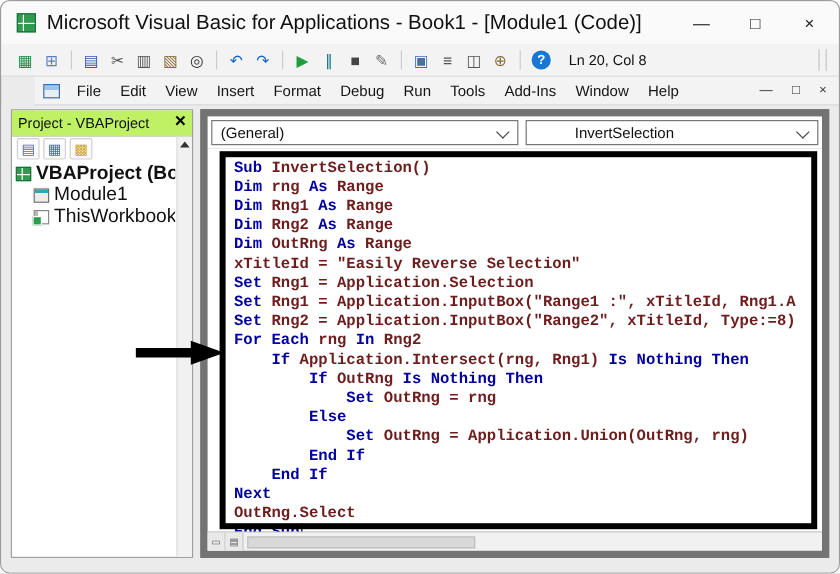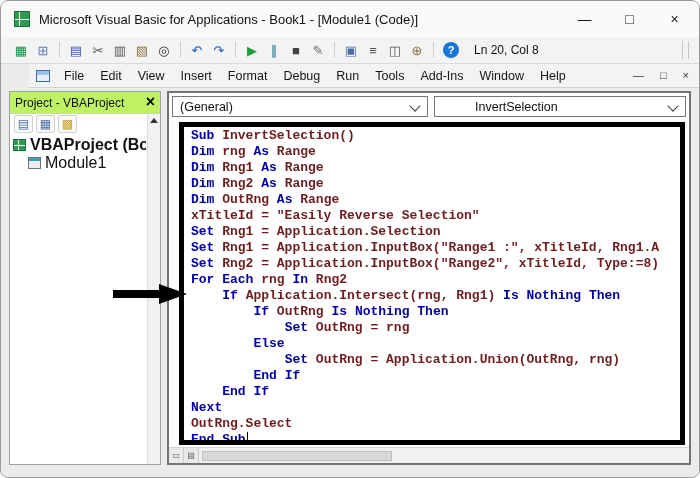--- a/index.html
+++ b/index.html
@@ -5,21 +5,21 @@
   html,body{margin:0;padding:0;width:700px;height:478px;overflow:hidden;background:#fff;
     font-family:"Liberation Sans",sans-serif;-webkit-font-smoothing:antialiased;}
   .window{position:absolute;inset:0;background:#ebebeb;border:1px solid #9b9b9b;
     border-radius:8px;overflow:hidden;box-sizing:border-box;}
   
   .titlebar{position:absolute;left:0;top:0;right:0;height:36px;background:#fafafa;
     display:flex;align-items:center;border-bottom:1px solid #e8e8e8;}
   .app-icon{width:16px;height:16px;margin:0 9px 0 13px;flex:0 0 auto;border:1px solid #1d6f42;
     background:linear-gradient(#fff,#fff) 4px 0/1px 100% no-repeat,
                linear-gradient(#fff,#fff) 0 7px/100% 1px no-repeat,#2e9b4e;box-sizing:border-box;}
-  .title-text{font-size:13px;color:#101010;white-space:nowrap;}
+  .title-text{font-size:17px;color:#101010;white-space:nowrap;}
   .win-controls{position:absolute;right:2px;top:0;height:36px;display:flex;}
   .win-btn{width:45px;height:36px;display:flex;align-items:center;justify-content:center;
     font-size:14px;color:#1a1a1a;}
   
   .toolbar{position:absolute;left:0;top:36px;right:0;height:27px;background:#f3f3f3;
     border-bottom:1px solid #dadada;display:flex;align-items:center;padding-left:10px;box-sizing:border-box;}
   .tb-icons{display:flex;align-items:center;gap:2px;}
   .tb-icon{width:20px;height:20px;display:flex;align-items:center;justify-content:center;
     font-size:13px;line-height:1;border-radius:3px;}
   .tb-icon.round{width:16px;height:16px;border-radius:50%;font-size:11px;font-weight:bold;margin:0 3px;}
@@ -61,21 +61,21 @@
   .ti{width:13px;height:12px;flex:0 0 auto;box-sizing:border-box;}
   .ti.excel{border:1px solid #1d6f42;background:linear-gradient(#fff,#fff) 4px 0/1px 100% no-repeat,
     linear-gradient(#fff,#fff) 0 5px/100% 1px no-repeat,#2e9b4e;}
   .ti.module{border:1px solid #707070;background:linear-gradient(#35a3b8 0 3px,#ececec 3px);}
   .ti.sheet{border:1px solid #8a8a8a;background:repeating-linear-gradient(#fff 0 2px,#c9c9c9 2px 3px);position:relative;}
   .ti.sheet:after{content:"";position:absolute;left:-2px;bottom:-2px;width:6px;height:6px;background:#2e9b4e;border:1px solid #fff;}
   .ti.workbook{border:1px solid #8a8a8a;background:linear-gradient(90deg,#b9b9b9 0 3px,#fdfdfd 3px);position:relative;}
   .ti.workbook:after{content:"";position:absolute;left:-2px;bottom:-2px;width:6px;height:6px;background:#2e9b4e;border:1px solid #fff;}
   
   .code-window{position:absolute;left:166px;top:3px;right:8px;bottom:12px;background:#737373;
-    border:2px solid #737373;box-sizing:border-box;}
+    border:6px solid #737373;box-sizing:border-box;}
   .combo-row{position:absolute;left:0;top:0;right:0;height:27px;display:flex;align-items:center;
     gap:6px;padding:2px 3px;box-sizing:border-box;background:#fff;}
   .combo{height:21px;border:1px solid #767676;background:#fff;display:flex;align-items:center;
     padding:0 22px 0 7px;font-size:12.5px;color:#111;position:relative;box-sizing:border-box;white-space:nowrap;}
   .combo.left{width:256px;flex:0 0 auto;}
   .combo.right{flex:1;padding-left:40px;}
   .combo-arrow{position:absolute;right:8px;top:5px;width:7px;height:7px;border-right:1.6px solid #404040;
     border-bottom:1.6px solid #404040;transform:rotate(45deg);}
   .code-area{position:absolute;left:0;top:27px;right:0;bottom:16px;background:#fff;overflow:hidden;}
   .anno-box{position:absolute;left:10px;top:2px;right:4px;bottom:2px;border:5px solid #000;
@@ -177,20 +177,24 @@
       </div>
       <div class="tree">
           <div class="tree-row">
             <span class="ti excel"></span>
             <span class="tlabel b">VBAProject (Book1</span>
           </div>
           <div class="tree-row indent">
             <span class="ti module"></span>
             <span class="tlabel">Module1</span>
           </div>
+          <div class="tree-row indent">
+            <span class="ti workbook"></span>
+            <span class="tlabel">ThisWorkbook</span>
+          </div>
         </div>
     </div>
 
     <div class="code-window">
       <div class="combo-row">
         <div class="combo left">
           <span>(General)</span>
           <span class="combo-arrow"></span>
         </div>
         <div class="combo right">

